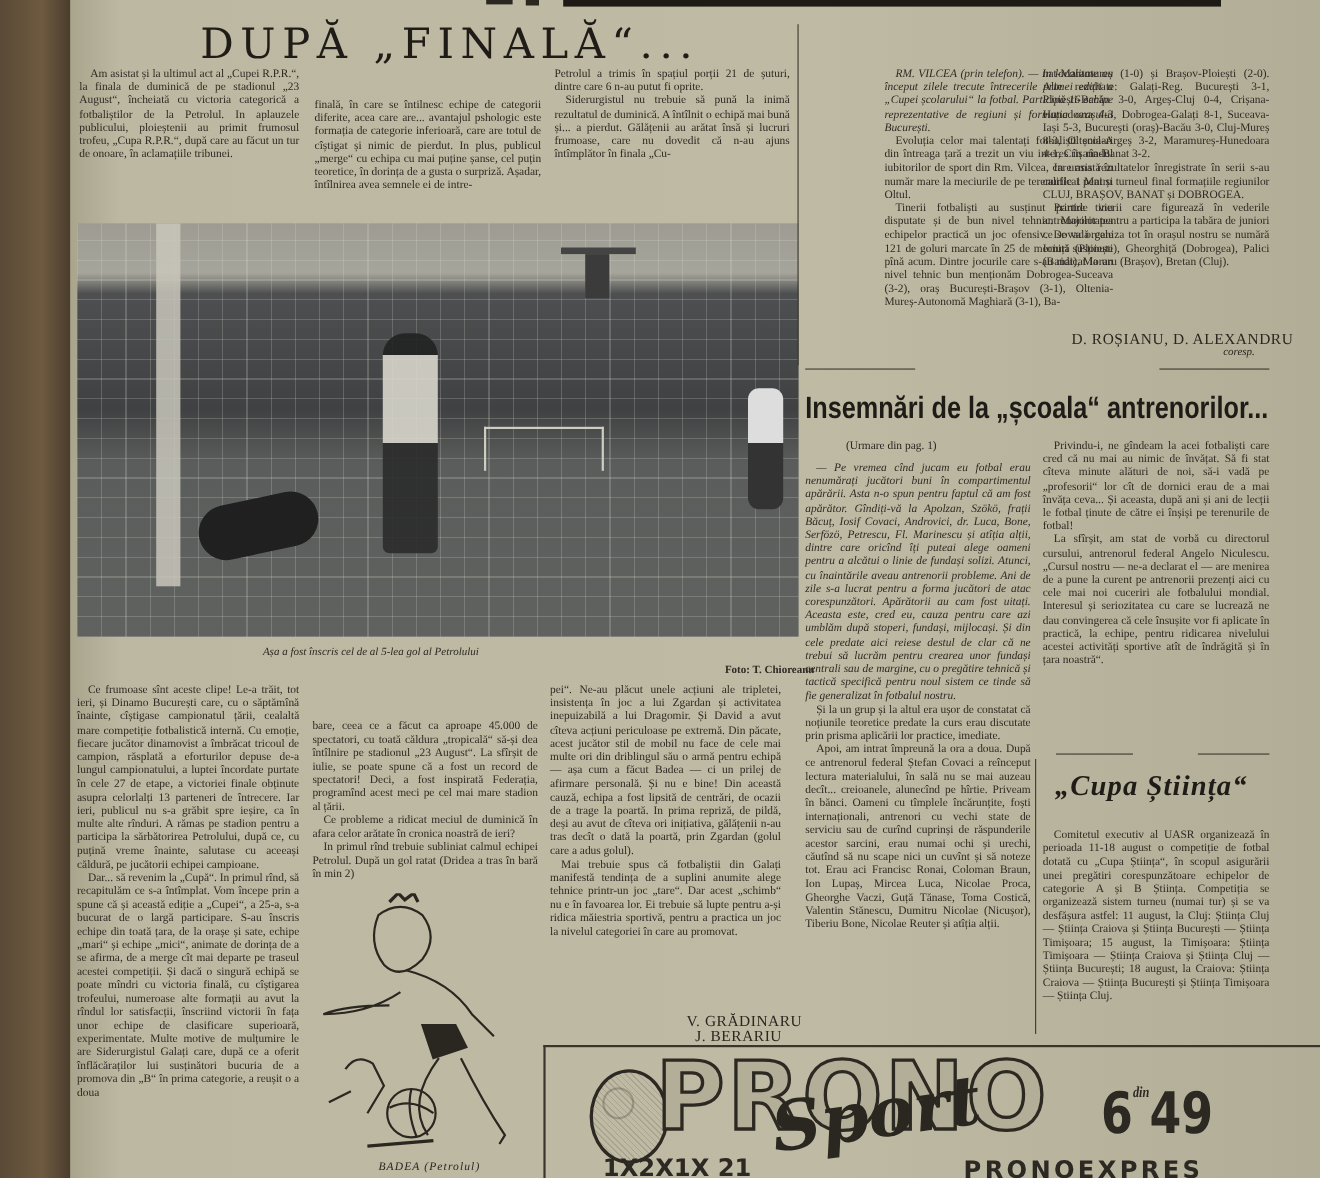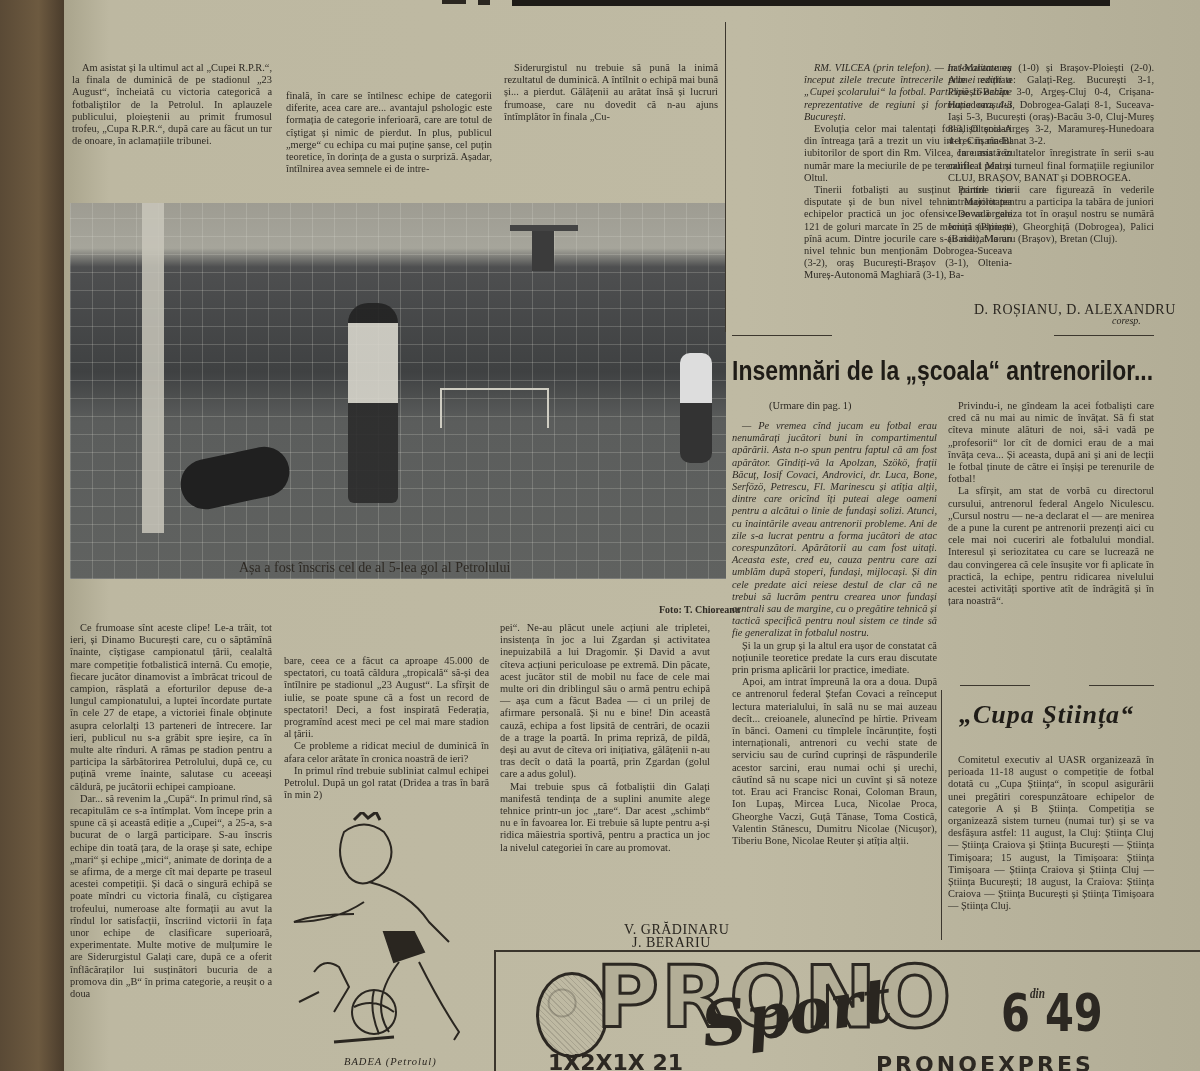--- a/index.html
+++ b/index.html
@@ -54,21 +54,21 @@
     overflow:hidden;
   }
   .photo .post { position:absolute; left:72px; top:0; width:22px; height:330px; background:#c9c7bb; opacity:.85; }
   .photo .tower { position:absolute; left:440px; top:22px; width:68px; height:50px; border-top:6px solid #444; }
   .photo .tower:before { content:""; position:absolute; left:22px; top:0; width:22px; height:40px; background:#3b3b3b; }
   .photo .player { position:absolute; left:278px; top:100px; width:50px; height:200px;
      background:linear-gradient(180deg,#222 0 10%,#d8d6cc 10% 50%,#2b2b2b 50% 100%); border-radius:20px 20px 6px 6px; opacity:.9; }
   .photo .keeper { position:absolute; left:110px; top:250px; width:110px; height:50px; background:#202020; border-radius:30px; transform:rotate(-12deg); }
   .photo .goal2 { position:absolute; left:370px; top:185px; width:105px; height:38px; border:2px solid #cfcdc2; border-bottom:none; }
   .photo .ref { position:absolute; left:610px; top:150px; width:32px; height:110px; background:linear-gradient(180deg,#ddd 0 45%,#333 45%); border-radius:10px; }
-  .caption { position:absolute; left:175px; top:560px; font-size:14px; color:#2e2a24; }
+  .caption { position:absolute; left:175px; top:587px; font-style:italic; font-size:10px; color:#2e2a24; }
   .credit { position:absolute; left:595px; top:604px; font-size:10px; color:#2e2a24;font-weight:bold; }
   .sig { font-weight:normal; font-size:14px; letter-spacing:.5px; }
   .cartoon {
     position:absolute; left:210px; top:812px; width:240px; height:240px;
   }
   .cartoon-cap { position:absolute; left:280px; top:1056px; font-style:italic; font-size:10.5px; letter-spacing:1px; }
   .ad {
     position:absolute; left:430px; top:950px; width:706px; height:121px;
     border-top:2px solid #3a352c; border-left:2px solid #3a352c;
   }
@@ -100,28 +100,30 @@
 <div class="spine"></div>
 
 <div class="page">
 
   <div class="topbar">
     <div class="a"></div>
       <div class="b"></div>
       <div class="c"></div>
   </div>
 
+  <div class="h-dupa">DUPĂ „FINALĂ“...</div>
 
   <div class="abs txt" style="left:8px;top:62px;width:200px;">
     <p>Am asistat și la ultimul act al „Cupei R.P.R.“, la finala de duminică de pe stadionul „23 August“, încheiată cu victoria categorică a fotbaliștilor de la Petrolul. In aplauzele publicului, ploieștenii au primit frumosul trofeu, „Cupa R.P.R.“, după care au făcut un tur de onoare, în aclamațiile tribunei.</p>
   </div>
   <div class="abs txt" style="left:222px;top:50px;width:206px;margin-top:40px;">
     <p style="text-indent:0">finală, în care se întilnesc echipe de categorii diferite, acea care are... avantajul pshologic este formația de categorie inferioară, care are totul de cîștigat și nimic de pierdut. In plus, publicul „merge“ cu echipa cu mai puține șanse, cel puțin teoretice, în dorința de a gusta o surpriză. Așadar, întîlnirea avea semnele ei de intre-</p>
   </div>
   <div class="abs txt" style="left:440px;top:62px;width:214px;">
+    <p style="text-indent:0">Petrolul a trimis în spațiul porții 21 de șuturi, dintre care 6 n-au putut fi oprite.</p>
     <p>Siderurgistul nu trebuie să pună la inimă rezultatul de duminică. A întîlnit o echipă mai bună și... a pierdut. Gălățenii au arătat însă și lucruri frumoase, care nu dovedit că n-au ajuns întîmplător în finala „Cu-</p>
   </div>
 
   <div class="photo">
     <div class="post"></div>
     <div class="tower"></div>
     <div class="goal2"></div>
     <div class="player"></div>
     <div class="keeper"></div>
     <div class="ref"></div>

